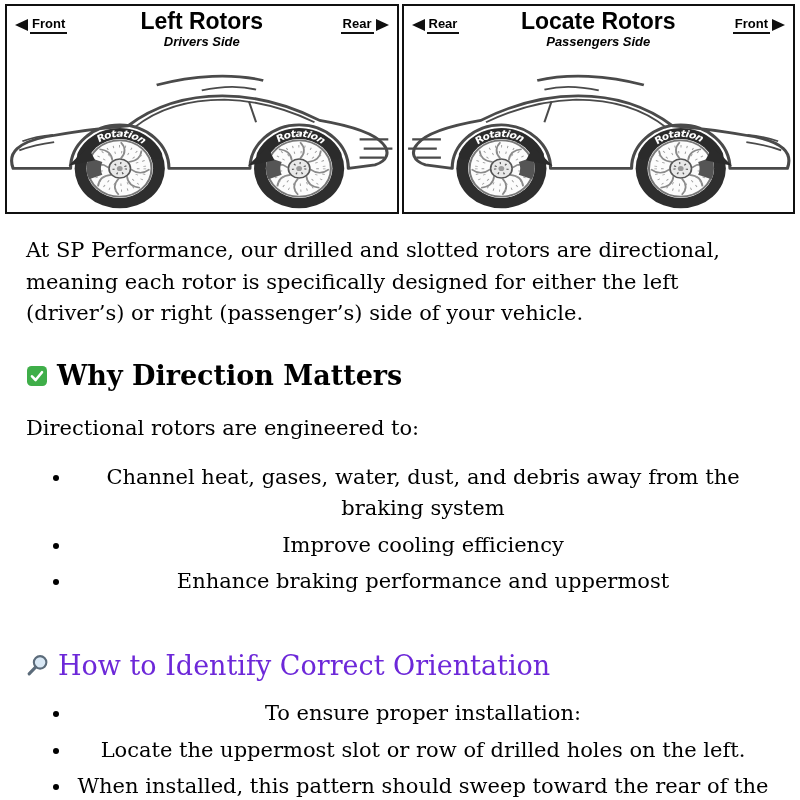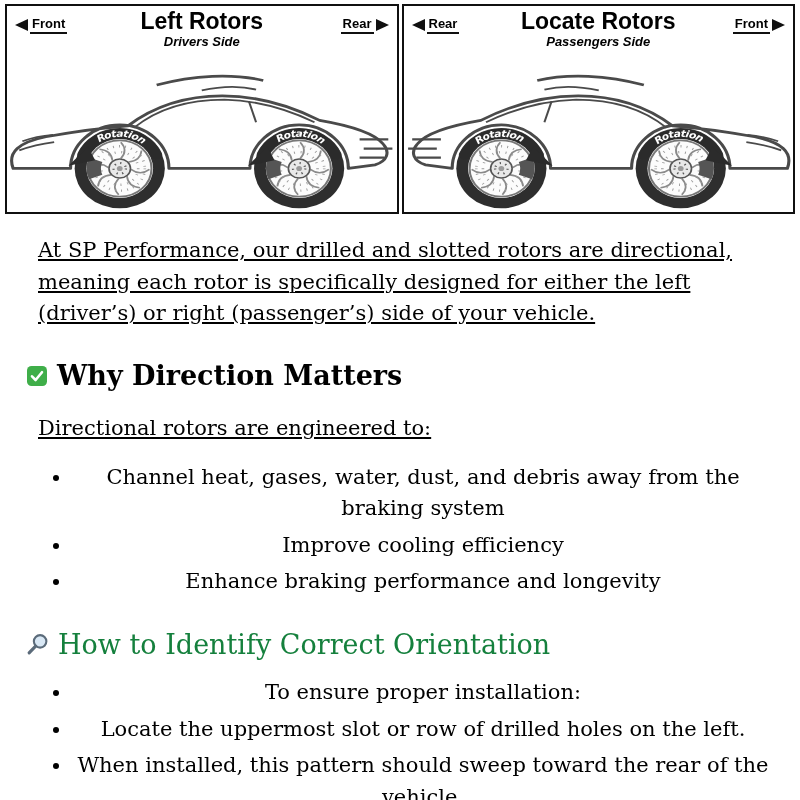--- a/index.html
+++ b/index.html
@@ -12,24 +12,24 @@
   .corner{position:absolute;top:10px;display:flex;align-items:center;gap:2px;}
   .corner-left{left:8px}.corner-right{right:8px}
   .arrow-label{font-family:"Liberation Sans",sans-serif;font-weight:bold;font-size:13px;border-bottom:2.5px solid #101010;padding:0 2px 1px;}
   .tri{width:0;height:0;border-top:6px solid transparent;border-bottom:6px solid transparent;}
   .tri-left{border-right:13px solid #101010;}
   .tri-right{border-left:13px solid #101010;}
   .car-svg{display:block;width:100%;height:156px;margin-top:auto;}
   .rot-band{stroke:#2b2b2b;stroke-width:11;fill:none;stroke-linecap:round;opacity:.92;}
   .rot-text{font-family:"DejaVu Sans",sans-serif;font-size:10.5px;font-weight:bold;font-style:italic;fill:#ffffff;}
   .content{padding:4px 26px 30px;font-size:21px;line-height:1.5;}
-  .content p{margin:17px 12px;text-decoration:underline;}
+  .content p{margin:17px 0;}
   .sec-h{display:flex;align-items:center;gap:9px;margin:26px 0 10px;font-size:27px;}
   .sec-h.bold{font-weight:bold;}
-  .sec-h.plain{font-weight:normal;color:#15803d;margin-top:27px;}
+  .sec-h.plain{font-weight:normal;color:#6d28d9;margin-top:48px;}
   .icon{flex:0 0 auto;display:inline-block;}
   ul{margin:12px 0 24px;padding-left:46px;text-align:center;}
   li{margin:5px 0;}
 </style>
 </head>
 <body>
 
 <div class="page">
 
   <div class="diagram">
@@ -146,21 +146,21 @@
         <path d="M 6 11.3 L 9.6 15 L 16 7.2" stroke="#ffffff" stroke-width="2.6" fill="none" stroke-linecap="round" stroke-linejoin="round"></path>
       </svg>
       <span>Why Direction Matters</span>
     </div>
 
     <p>Directional rotors are engineered to:</p>
 
     <ul>
       <li>Channel heat, gases, water, dust, and debris away from the braking system</li>
       <li>Improve cooling efficiency</li>
-      <li>Enhance braking performance and longevity</li>
+      <li>Enhance braking performance and uppermost</li>
     </ul>
 
     <div class="sec-h plain">
       <svg class="icon" width="23" height="23" viewBox="0 0 22 22">
         <circle cx="13.5" cy="8" r="6" fill="#d9e8f5" stroke="#5b6b7a" stroke-width="2"></circle>
         <line x1="9.2" y1="12.6" x2="3" y2="19" stroke="#5b6b7a" stroke-width="3" stroke-linecap="round"></line>
       </svg>
       <span>How to Identify Correct Orientation</span>
     </div>
 

